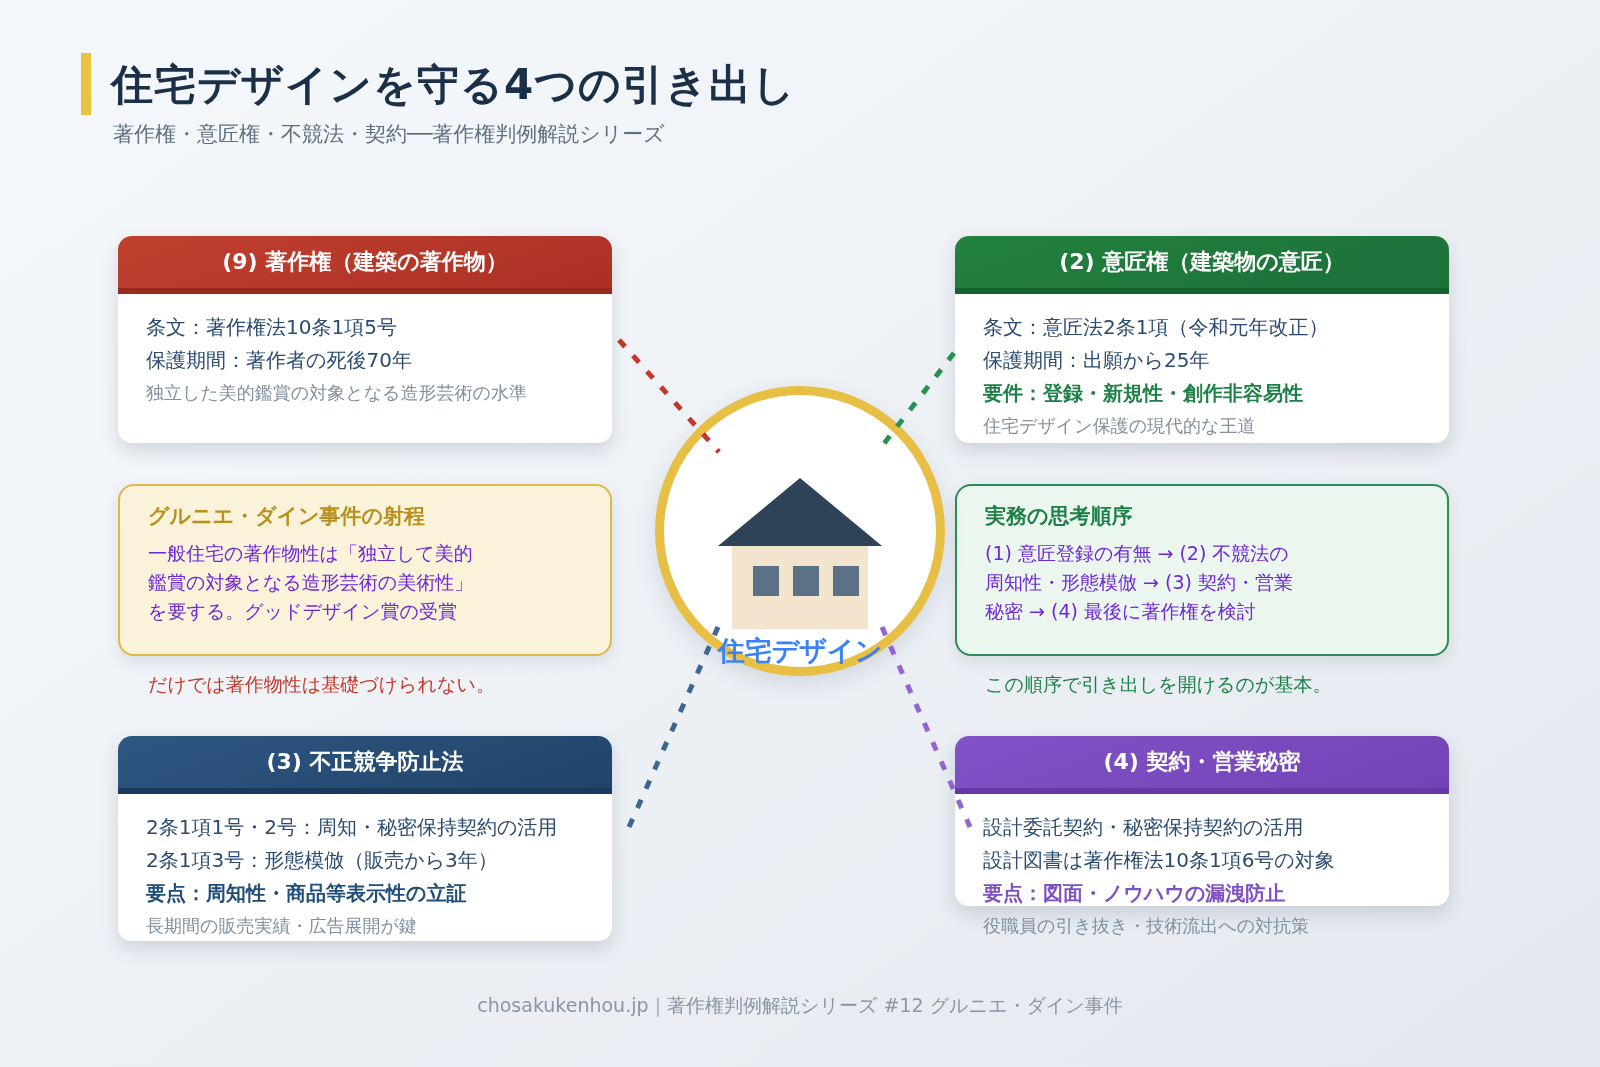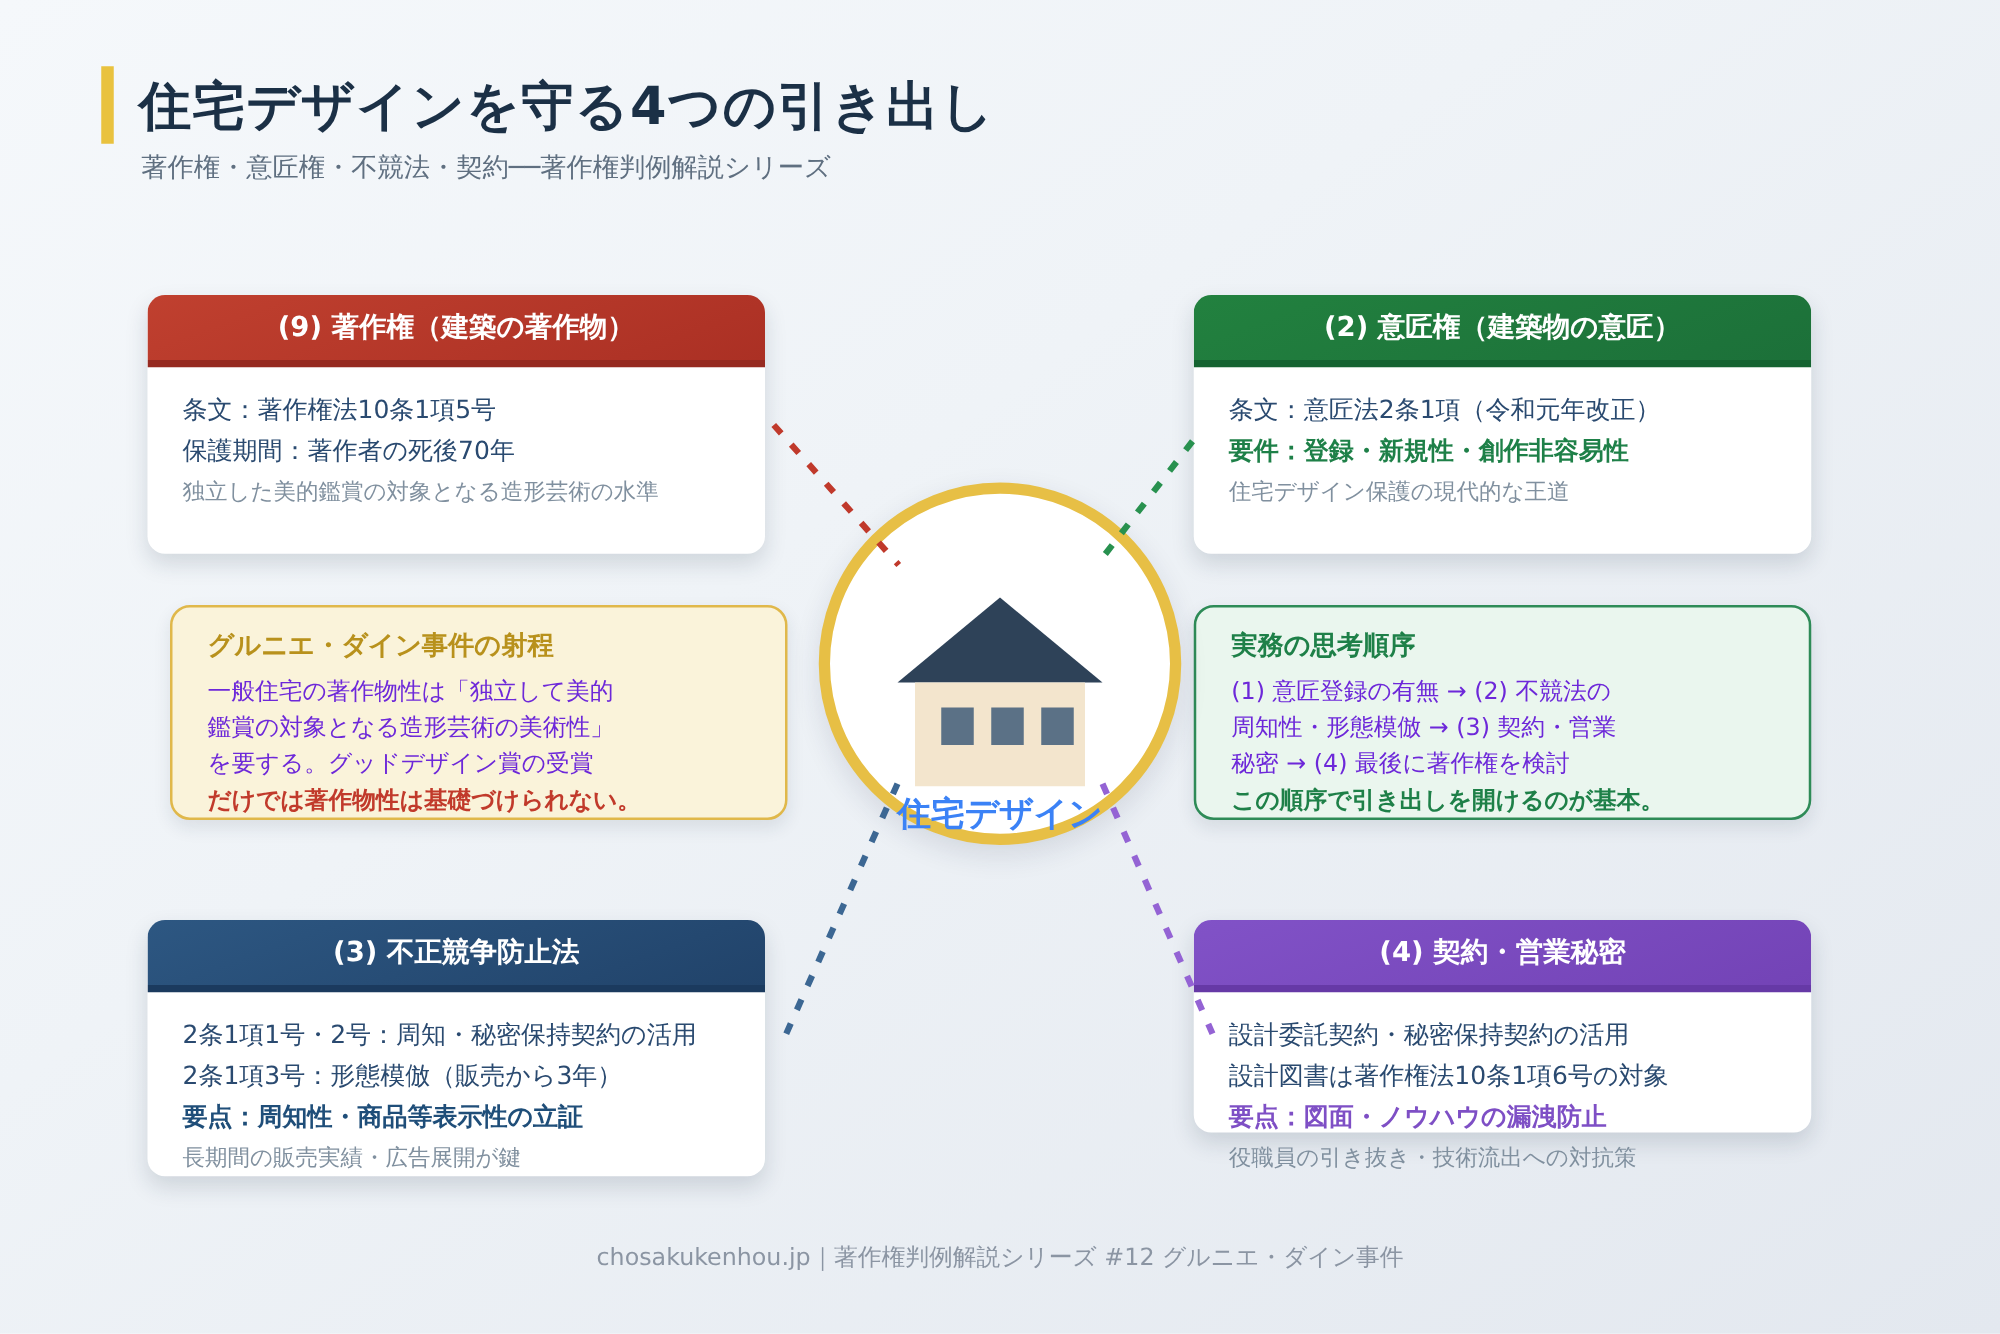--- a/index.html
+++ b/index.html
@@ -111,37 +111,37 @@
     border-radius: 16px;
     padding: 16px 28px 0 28px;
     box-shadow: 0 6px 14px rgba(30,45,70,.10);
   }
   .callout.yellow { background: #faf3da; border: 2.5px solid #e0b84a; }
   .callout.green  { background: #eaf6ee; border: 2.5px solid #2e8b57; }
   .callout-title { font-size: 21px; font-weight: bold; margin-bottom: 9px; white-space: nowrap; }
   .callout.yellow .callout-title { color: #b8911c; }
   .callout.green  .callout-title { color: #1e8048; }
   .callout-line { font-size: 19px; line-height: 29px; color: #6d28d9; white-space: nowrap; }
-  .callout-line.strong { font-weight: bold; }
+  .callout-line.strong { font-weight: normal; margin-top: 44px; }
   .callout.yellow .callout-line.strong { color: #c13a2b; }
   .callout.green  .callout-line.strong { color: #1e8048; }
 
   
   .footer-credit {
     position: absolute; left: 0; right: 0; top: 993px;
     text-align: center;
     font-size: 19px; color: #8b95a3;
   }
 
   
   #card-copyright { left: 118px; top: 236px; height: 207px; }
   #card-design    { left: 955px; top: 236px; height: 207px; }
   #card-unfair    { left: 118px; top: 736px; height: 205px; }
   #card-contract  { left: 955px; top: 736px; height: 170px; }
-  #callout-grenier  { left: 136px; top: 484px; }
+  #callout-grenier  { left: 118px; top: 484px; }
   #callout-practice { left: 955px; top: 484px; }
 </style>
 </head>
 <body>
 
 <div class="canvas">
 
   <div class="accent-bar"></div>
   <h1 class="page-title">住宅デザインを守る4つの引き出し</h1>
   <div class="page-subtitle">著作権・意匠権・不競法・契約──著作権判例解説シリーズ</div>
@@ -175,20 +175,21 @@
       <div class="card-note">独立した美的鑑賞の対象となる造形芸術の水準</div>
     </div>
   </div>
 
   <div class="card" id="card-design">
     <div class="card-header green">
       <span>(2) 意匠権（建築物の意匠）</span>
     </div>
     <div class="card-body">
       <div class="card-line">条文：意匠法2条1項（令和元年改正）</div>
+      <div class="card-line">保護期間：出願から25年</div>
       <div class="card-line strong green-text">要件：登録・新規性・創作非容易性</div>
       <div class="card-note">住宅デザイン保護の現代的な王道</div>
     </div>
   </div>
 
   <div class="callout yellow" id="callout-grenier">
     <div class="callout-title">グルニエ・ダイン事件の射程</div>
     <div class="callout-line">一般住宅の著作物性は「独立して美的</div>
     <div class="callout-line">鑑賞の対象となる造形芸術の美術性」</div>
     <div class="callout-line">を要する。グッドデザイン賞の受賞</div>

